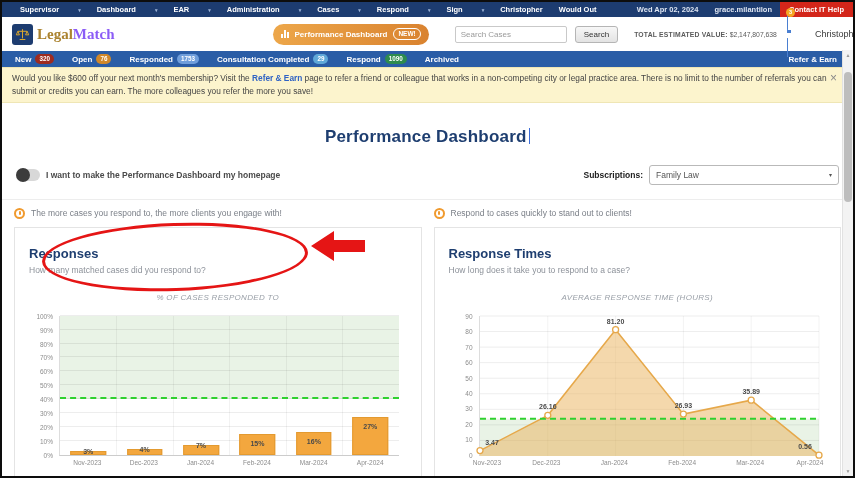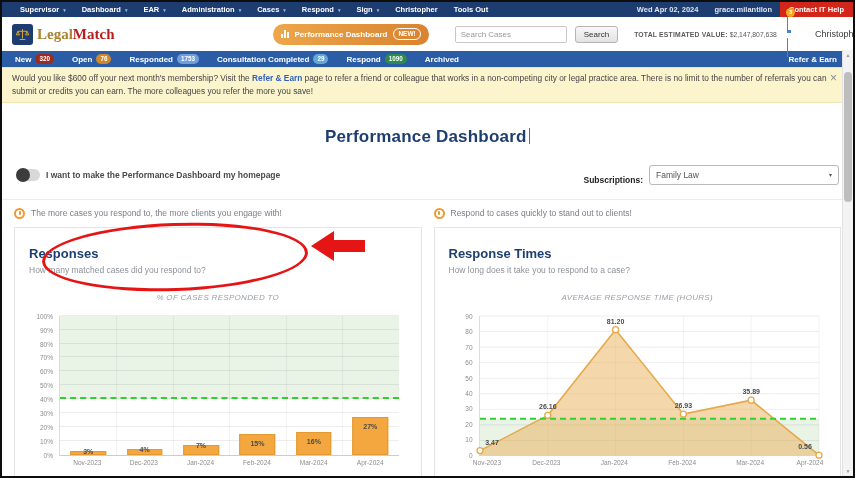--- a/index.html
+++ b/index.html
@@ -3,32 +3,32 @@
 <meta charset="utf-8">
 <style>
   html,body{margin:0;padding:0;background:#fff;}
   *{box-sizing:border-box;}
   .frame{position:relative;width:855px;height:478px;border:2px solid #0d0d0d;overflow:hidden;
          font-family:"Liberation Sans",sans-serif;background:#fff;}
 
   
   .topbar{display:flex;align-items:center;height:15px;background:#1d3c70;color:#fff;
           font-size:7.5px;font-weight:bold;padding-left:10px;}
-  .topbar .mi{display:flex;align-items:center;gap:4px;padding:0 8px;cursor:pointer;white-space:nowrap;}
+  .topbar .mi{display:flex;align-items:center;gap:19px;padding:0 8px;cursor:pointer;white-space:nowrap;}
   .topbar .caret{font-size:5px;color:#9db3d6;}
   .topbar .spacer{flex:1;}
   .topbar .tdate,.topbar .tuser{color:#dfe6f2;padding:0 8px;font-weight:bold;}
   .it-help{background:#d3261a;color:#fff;height:15px;line-height:15px;padding:0 9px;font-weight:bold;cursor:pointer;}
 
   
   .header{display:flex;align-items:center;height:34px;background:#fff;padding:0 10px;gap:8px;}
   .logo{display:flex;align-items:center;gap:4px;}
   .logo-badge{width:21px;height:21px;background:#1d3c70;border-radius:3px;display:flex;align-items:center;justify-content:center;}
   .logo-text{font-family:"Liberation Serif",serif;font-weight:bold;font-size:15px;}
-  .logo-text .l1{color:#ab832f;} .logo-text .l2{color:#b91c1c;}
+  .logo-text .l1{color:#ab832f;} .logo-text .l2{color:#8b5cf6;}
   .perf-pill{margin-left:150px;display:flex;align-items:center;gap:6px;height:21px;border-radius:11px;
              background:linear-gradient(100deg,#eda74a,#d9822f);color:#fff;font-size:8px;font-weight:bold;
              padding:0 8px;cursor:pointer;white-space:nowrap;}
   .bchart-icon{display:flex;align-items:flex-end;gap:1px;height:8px;}
   .bchart-icon i{display:block;width:2px;background:#fff;}
   .new-badge{border:1.5px solid #fff;border-radius:8px;padding:0 4px;font-size:6.5px;line-height:10px;font-weight:bold;}
   .search-input{width:112px;height:17px;border:1px solid #c9c9c9;border-radius:2px;font-size:8px;padding:0 5px;color:#333;margin-left:18px;}
   .search-input::placeholder{color:#9a9a9a;}
   .search-btn{height:17px;border:1px solid #b5b5b5;border-radius:3px;background:linear-gradient(#f7f7f7,#e3e3e3);
               font-size:8px;color:#333;padding:0 8px;cursor:pointer;font-family:inherit;}
@@ -65,21 +65,21 @@
   .main{position:relative;}
   .page-title-row{text-align:center;margin-top:24px;height:22px;}
   .page-title{display:inline-block;font-size:17px;font-weight:bold;color:#1e3e70;letter-spacing:.2px;}
   .cursor{display:inline-block;width:1.5px;height:16px;background:#3b6bd6;vertical-align:-2px;margin-left:2px;}
 
   .controls{display:flex;align-items:center;justify-content:space-between;padding:0 14px;margin-top:16px;}
   .toggle-wrap{display:flex;align-items:center;gap:6px;}
   .toggle{width:24px;height:12px;border-radius:6px;background:#d8d8d8;position:relative;cursor:pointer;}
   .toggle .knob{position:absolute;left:0;top:-1px;width:14px;height:14px;border-radius:50%;background:#3c3c3c;}
   .toggle-label{font-size:8.5px;font-weight:bold;color:#4a4a4a;}
-  .subs{display:flex;align-items:flex-end;gap:6px;}
+  .subs{display:flex;align-items:center;gap:6px;}
   .subs-label{font-size:8.5px;font-weight:bold;color:#222;}
   .select{width:190px;height:20px;border:1px solid #b9b9b9;border-radius:3px;background:#fff;display:flex;
           align-items:center;justify-content:space-between;padding:0 6px;font-size:8.5px;color:#555;cursor:pointer;}
   .select .caret{font-size:6px;color:#555;}
 
   .separator{border-bottom:1px solid #ededed;margin-top:14px;}
 
   .tips{display:flex;gap:12px;padding:0 12px;margin-top:8px;}
   .tip{flex:1;display:flex;align-items:center;gap:6px;font-size:8.5px;color:#7a7f87;}
   .bulb{width:11px;height:11px;border-radius:50%;border:2px solid #f09a2e;position:relative;flex:none;}
@@ -146,21 +146,21 @@
         <span class="caret">▾</span>
       </span>
     <span class="mi">
         <span>Sign</span>
         <span class="caret">▾</span>
       </span>
     <span class="mi">
         <span>Christopher</span>
       </span>
     <span class="mi">
-        <span>Tools Out</span>
+        <span>Would Out</span>
       </span>
     <span class="spacer"></span>
     <span class="tdate">Wed Apr 02, 2024</span>
     <span class="tuser">grace.milantilon</span>
     <span class="it-help">Contact IT Help</span>
   </div>
 
   <div class="header">
     <div class="logo">
       <span class="logo-badge">

